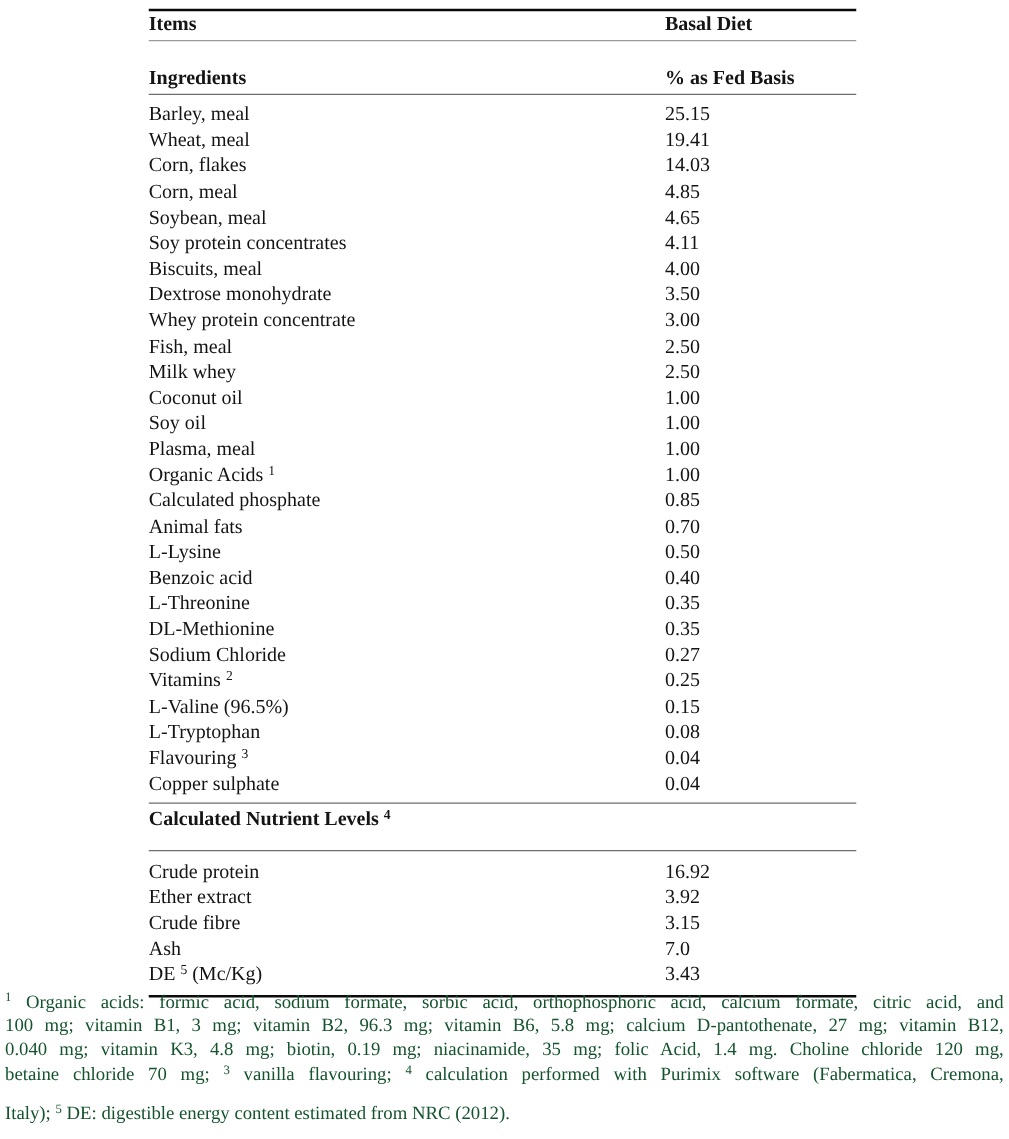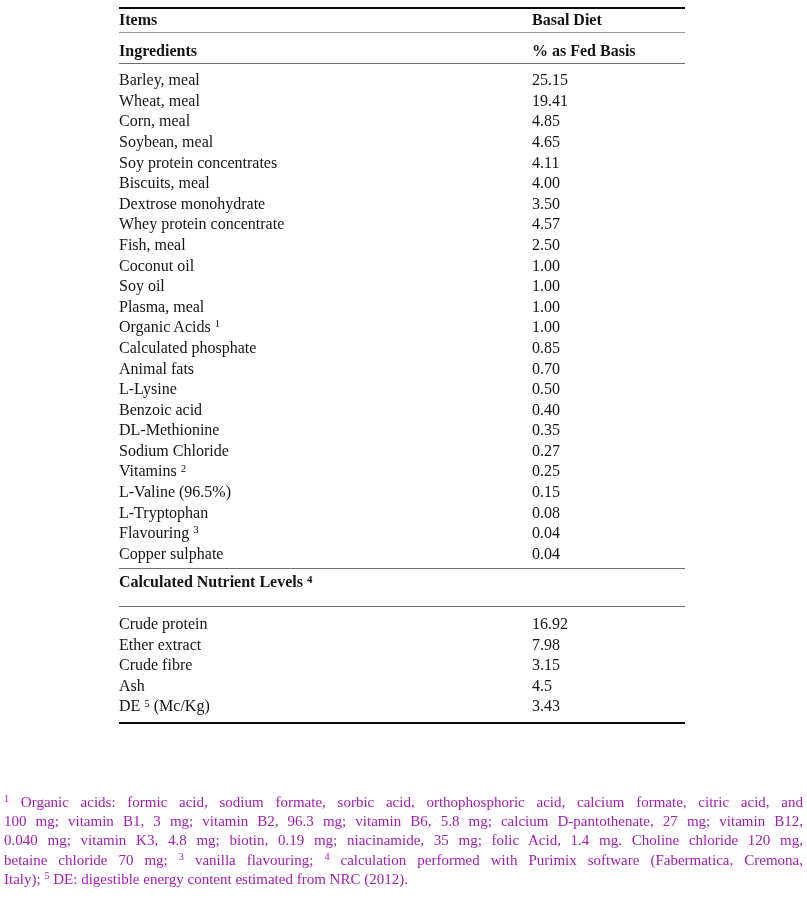--- a/index.html
+++ b/index.html
@@ -26,21 +26,21 @@
     font-size: 16px;
     line-height: 20.6px;
     vertical-align: top;
     text-align: left;
     padding: 0;
   }
   td.c1 { padding-left: 14px; }
   .bold { font-weight: bold; }
 
   thead tr.hrow-top td { padding-top: 1px; padding-bottom: 1px; border-bottom: 1px solid #9a9a9a; }
-  thead tr.hrow-sub td { padding-top: 8px; padding-bottom: 2px; border-bottom: 1px solid #6e6e6e; }
+  thead tr.hrow-sub td { padding-top: 20px; padding-bottom: 2px; border-bottom: 1px solid #6e6e6e; }
 
   tbody.body-ingredients { border-bottom: 1px solid #6e6e6e; }
   tbody.body-ingredients tr:first-child td { padding-top: 6px; }
   tbody.body-ingredients tr:last-child td { padding-bottom: 4px; }
 
   tbody.body-section-header { border-bottom: 1px solid #6e6e6e; }
   tbody.body-section-header td { padding-top: 3px; padding-bottom: 13px; }
 
   tbody.body-nutrients tr:first-child td { padding-top: 7px; }
   tbody.body-nutrients tr:last-child td { padding-bottom: 5px; }
@@ -52,24 +52,24 @@
     position: relative;
     top: -0.45em;
   }
 
   .footnotes {
     position: absolute;
     left: 4px; top: 793px;
     width: 799px;
     font-size: 15px;
     line-height: 19.2px;
-    color: #a21caf;
+    color: #14532d;
   }
   .fn-line { text-align: justify; text-align-last: justify; }
-  .fn-line.last { text-align-last: left; }
+  .fn-line.last { text-align-last: left; margin-top: 12px; }
 </style>
 </head>
 <body>
 
 <div class="page">
 
   <table class="diet-table">
     <colgroup>
       <col style="width:413px">
       <col style="width:153px">
@@ -87,20 +87,24 @@
     <tbody class="body-ingredients">
         <tr>
           <td class="c1">Barley, meal</td>
           <td class="c2">25.15</td>
         </tr>
         <tr>
           <td class="c1">Wheat, meal</td>
           <td class="c2">19.41</td>
         </tr>
         <tr>
+          <td class="c1">Corn, flakes</td>
+          <td class="c2">14.03</td>
+        </tr>
+        <tr>
           <td class="c1">Corn, meal</td>
           <td class="c2">4.85</td>
         </tr>
         <tr>
           <td class="c1">Soybean, meal</td>
           <td class="c2">4.65</td>
         </tr>
         <tr>
           <td class="c1">Soy protein concentrates</td>
           <td class="c2">4.11</td>
@@ -108,27 +112,31 @@
         <tr>
           <td class="c1">Biscuits, meal</td>
           <td class="c2">4.00</td>
         </tr>
         <tr>
           <td class="c1">Dextrose monohydrate</td>
           <td class="c2">3.50</td>
         </tr>
         <tr>
           <td class="c1">Whey protein concentrate</td>
-          <td class="c2">4.57</td>
+          <td class="c2">3.00</td>
         </tr>
         <tr>
           <td class="c1">Fish, meal</td>
           <td class="c2">2.50</td>
         </tr>
         <tr>
+          <td class="c1">Milk whey</td>
+          <td class="c2">2.50</td>
+        </tr>
+        <tr>
           <td class="c1">Coconut oil</td>
           <td class="c2">1.00</td>
         </tr>
         <tr>
           <td class="c1">Soy oil</td>
           <td class="c2">1.00</td>
         </tr>
         <tr>
           <td class="c1">Plasma, meal</td>
           <td class="c2">1.00</td>
@@ -145,20 +153,24 @@
           <td class="c1">Animal fats</td>
           <td class="c2">0.70</td>
         </tr>
         <tr>
           <td class="c1">L-Lysine</td>
           <td class="c2">0.50</td>
         </tr>
         <tr>
           <td class="c1">Benzoic acid</td>
           <td class="c2">0.40</td>
+        </tr>
+        <tr>
+          <td class="c1">L-Threonine</td>
+          <td class="c2">0.35</td>
         </tr>
         <tr>
           <td class="c1">DL-Methionine</td>
           <td class="c2">0.35</td>
         </tr>
         <tr>
           <td class="c1">Sodium Chloride</td>
           <td class="c2">0.27</td>
         </tr>
         <tr>
@@ -187,29 +199,29 @@
         <td colspan="2" class="c1 bold">Calculated Nutrient Levels <sup>4</sup></td>
       </tr>
     </tbody>
     <tbody class="body-nutrients">
         <tr>
           <td class="c1">Crude protein</td>
           <td class="c2">16.92</td>
         </tr>
         <tr>
           <td class="c1">Ether extract</td>
-          <td class="c2">7.98</td>
+          <td class="c2">3.92</td>
         </tr>
         <tr>
           <td class="c1">Crude fibre</td>
           <td class="c2">3.15</td>
         </tr>
         <tr>
           <td class="c1">Ash</td>
-          <td class="c2">4.5</td>
+          <td class="c2">7.0</td>
         </tr>
         <tr>
           <td class="c1">DE <sup>5</sup> (Mc/Kg)</td>
           <td class="c2">3.43</td>
         </tr>
       </tbody>
   </table>
 
   <div class="footnotes">
       <div class="fn-line"><sup>1</sup> Organic acids: formic acid, sodium formate, sorbic acid, orthophosphoric acid, calcium formate, citric acid, and</div>

